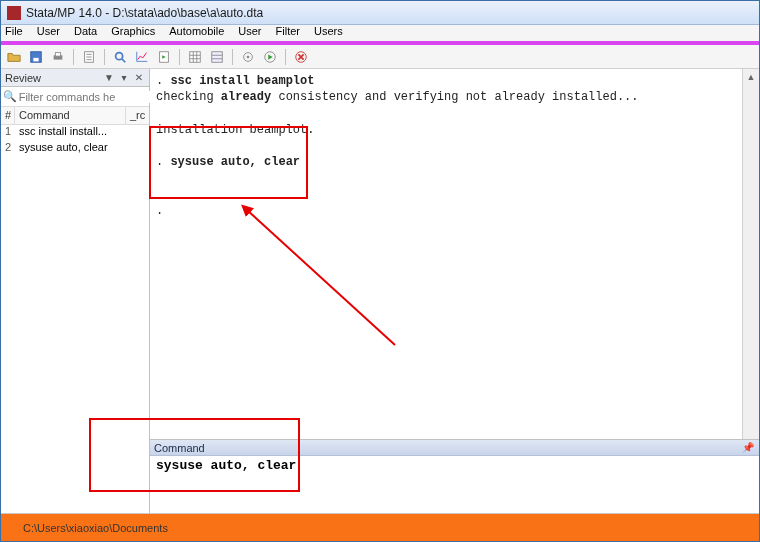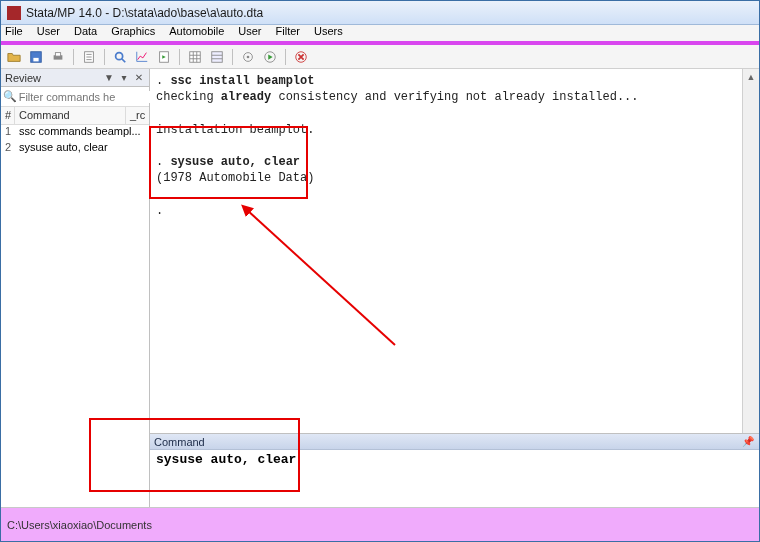--- a/index.html
+++ b/index.html
@@ -38,21 +38,21 @@
   .vscroll { width:17px; background:#f0f0f0; border-left:1px solid #d0d0d0; position:relative;}
   .vscroll .varrow { height:16px; display:flex; align-items:center; justify-content:center; color:#666; font-size:9px;}
   .annot-box { position:absolute; border:2px solid #e60000; pointer-events:none;}
   .annot-box.b1 { left:149px; top:126px; width:159px; height:73px;}
   .annot-box.b2 { left:89px; top:418px; width:211px; height:74px;}
   .arrow-svg { position:absolute; left:0; top:0; pointer-events:none;}
   .cmdpane { height:74px; display:flex; flex-direction:column; border-top:1px solid #c0c0c0; background:#fff;}
   .cmdpane-hdr { height:16px; background:linear-gradient(#dfe7f5,#c8d4ea); border-bottom:1px solid #b3c0d6; display:flex; justify-content:space-between; align-items:center; padding:0 4px; color:#1b2a47; font-size:11px;}
   .cmdpane-hdr .pin { font-size:10px; color:#526;}
   .cmdpane-body { flex:1; padding:2px 6px; font-family:"Courier New",monospace; font-size:13px; font-weight:bold; color:#000; background:#fff; display:flex; align-items:flex-start;}
-  .statusbar { height:34px; background:#f0abfc; border-top:1px solid #c8c8c8; display:flex; align-items:center; padding:0 6px; color:#333;}
+  .statusbar { height:28px; background:#f97316; border-top:1px solid #c8c8c8; display:flex; align-items:center; padding:0 22px; color:#333;}
 </style>
 </head>
 <body>
 
 <div class="window">
   <div class="titlebar">
     <span class="app-icon"></span>
     <span>Stata/MP 14.0 - D:\stata\ado\base\a\auto.dta</span>
   </div>
 
@@ -162,39 +162,39 @@
         <span class="info-icon">i</span>
       </div>
       <div class="review-cols">
         <div class="rc-num">#</div>
         <div class="rc-cmd">Command</div>
         <div class="rc-rc">_rc</div>
       </div>
       <div class="review-list">
         <div class="rrow">
           <span class="n">1</span>
-          <span class="c">ssc commands beampl...</span>
+          <span class="c">ssc install install...</span>
         </div>
         <div class="rrow">
           <span class="n">2</span>
           <span class="c">sysuse auto, clear</span>
         </div>
       </div>
     </div>
 
     <div class="mainarea">
       <div class="results-wrap">
         <div class="results">
 <span>. </span><span class="kw">ssc install beamplot</span><br>
 <span>checking </span><span class="kw">already</span><span> consistency and verifying not already installed...</span><br>
 <br>
 <span>installation beamplot.</span><br>
 <br>
 <span>. </span><span class="kw">sysuse auto, clear</span><br>
-<span>(1978 Automobile Data)</span><br>
+<br>
 <br>
 <span>.</span>
         </div>
         <div class="vscroll">
           <div class="varrow">▲</div>
         </div>
       </div>
       <div class="cmdpane">
         <div class="cmdpane-hdr">
           <span>Command</span>

